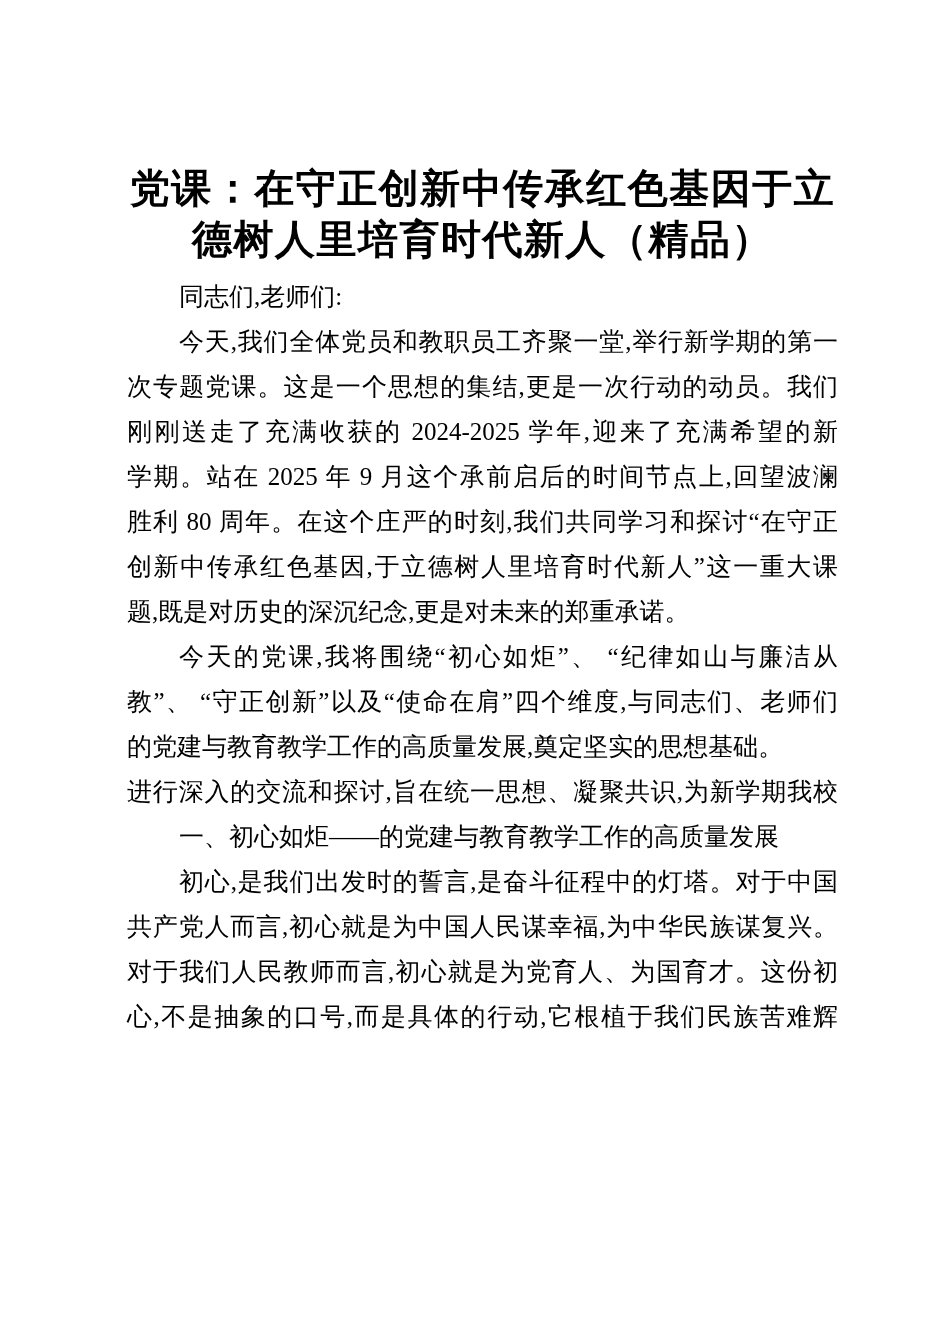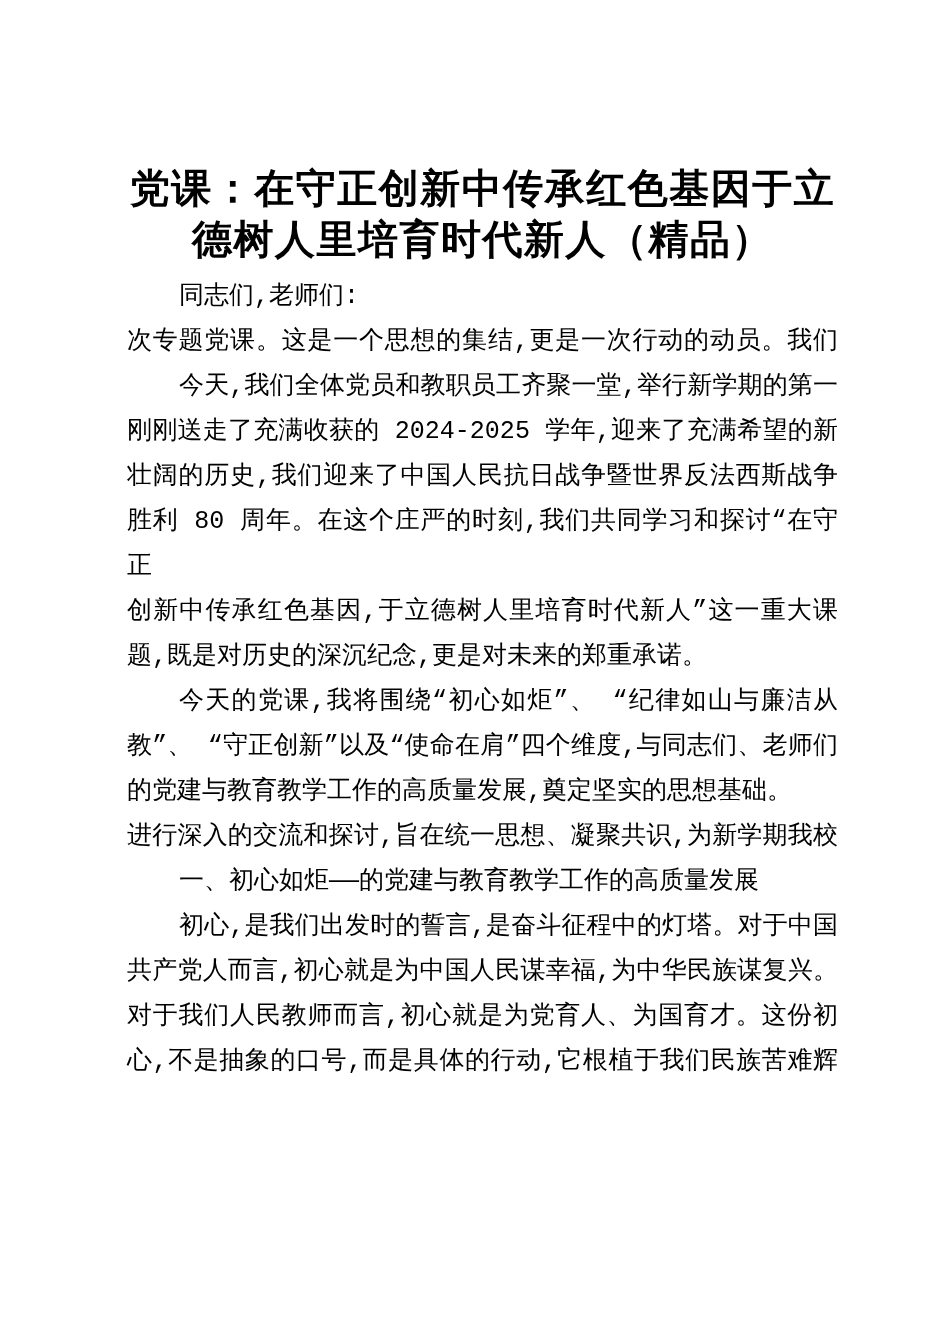--- a/index.html
+++ b/index.html
@@ -25,21 +25,21 @@
     margin: 0;
     font-family: "Liberation Serif", serif;
     font-weight: 700;
     font-size: 40px;
     line-height: 51px;
     letter-spacing: 1.5px;
     text-align: center;
   }
   .doc-body {
     margin-top: 9px;
-    font-family: Liberation Mono, monospace;
+    font-family: Liberation Serif, serif;
     font-weight: 400;
     font-size: 25px;
     line-height: 45px;
   }
   .para {
     margin: 0;
   }
   .line {
     min-height: 45px;
     white-space: normal;
@@ -59,24 +59,24 @@
   <div class="content">
     <h1 class="title">
       <div class="title-line">党课：在守正创新中传承红色基因于立</div>
       <div class="title-line">德树人里培育时代新人（精品）</div>
     </h1>
     <div class="doc-body">
         <div class="para">
           <div class="line indent">同志们,老师们:</div>
         </div>
         <div class="para">
+          <div class="line indent fill">今天,我们全体党员和教职员工齐聚一堂,举行新学期的第一</div>
           <div class="line fill">次专题党课。这是一个思想的集结,更是一次行动的动员。我们</div>
-          <div class="line indent fill">今天,我们全体党员和教职员工齐聚一堂,举行新学期的第一</div>
           <div class="line fill">刚刚送走了充满收获的 2024-2025 学年,迎来了充满希望的新</div>
-          <div class="line fill">壮阔的历史,我们迎来了中国人民抗日战争暨世界反法西斯战争</div>
+          <div class="line fill">学期。站在 2025 年 9 月这个承前启后的时间节点上,回望波澜</div>
           <div class="line fill">胜利 80 周年。在这个庄严的时刻,我们共同学习和探讨“在守正</div>
           <div class="line fill">创新中传承红色基因,于立德树人里培育时代新人”这一重大课</div>
           <div class="line">题,既是对历史的深沉纪念,更是对未来的郑重承诺。</div>
         </div>
         <div class="para">
           <div class="line indent fill">今天的党课,我将围绕“初心如炬”、 “纪律如山与廉洁从</div>
           <div class="line fill">教”、 “守正创新”以及“使命在肩”四个维度,与同志们、老师们</div>
           <div class="line">的党建与教育教学工作的高质量发展,奠定坚实的思想基础。</div>
           <div class="line fill">进行深入的交流和探讨,旨在统一思想、凝聚共识,为新学期我校</div>
         </div>

